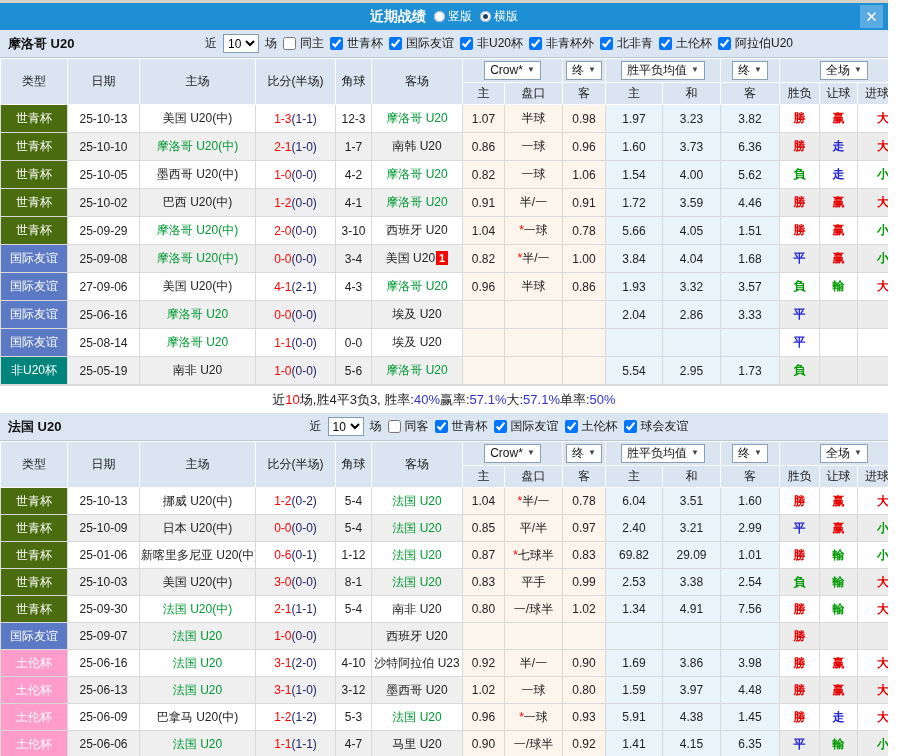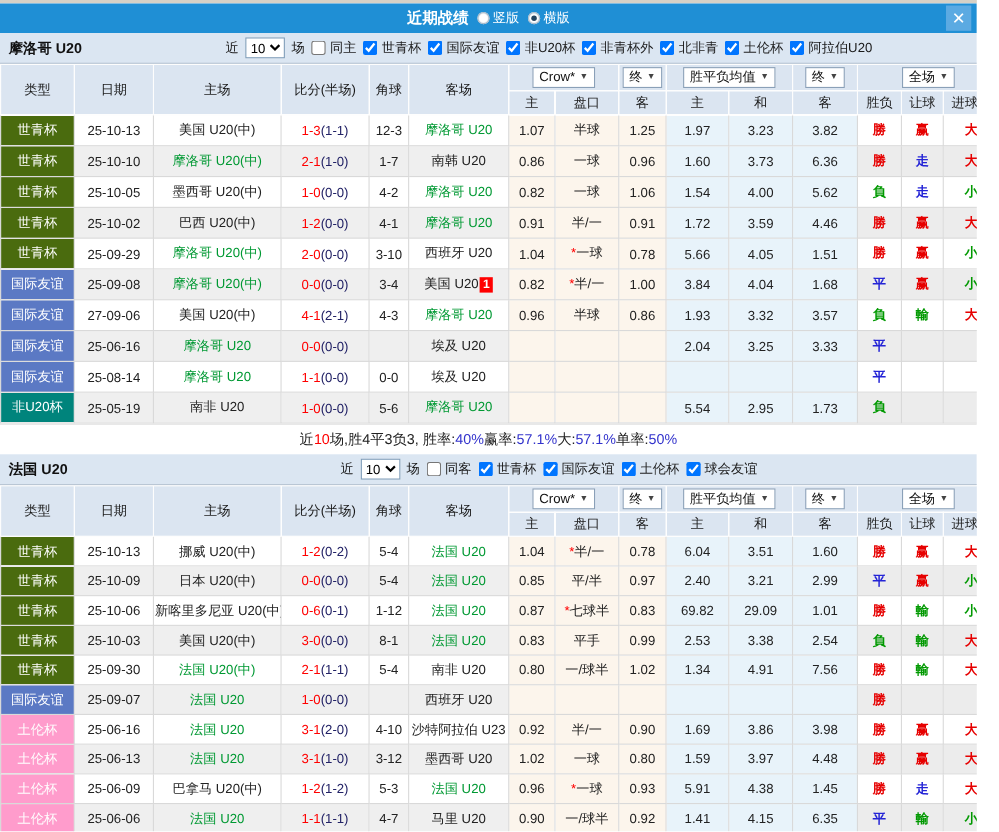--- a/index.html
+++ b/index.html
@@ -142,21 +142,21 @@
           <tbody>
             <tr class="">
               <td class="type" style="background: rgb(74, 107, 14);">世青杯</td>
               <td class="plain">25-10-13</td>
               <td class="plain">美国 U20(中)</td>
               <td class="plain"><span class="ft">1-3</span><span class="ht">(1-1)</span></td>
               <td class="plain">12-3</td>
               <td class="plain self">摩洛哥 U20</td>
               <td class="crow">1.07</td>
               <td class="crow">半球</td>
-              <td class="crow">1.25</td>
+              <td class="crow">0.98</td>
               <td class="eu">1.97</td>
               <td class="eu">3.23</td>
               <td class="eu">3.82</td>
               <td class="res" style="color: rgb(230, 0, 0);">勝</td>
               <td class="res" style="color: rgb(230, 0, 0);">赢</td>
               <td class="res" style="color: rgb(230, 0, 0);">大</td>
             </tr>
             <tr class="alt">
               <td class="type" style="background: rgb(74, 107, 14);">世青杯</td>
               <td class="plain">25-10-10</td>
@@ -263,21 +263,21 @@
               <td class="type" style="background: rgb(91, 121, 196);">国际友谊</td>
               <td class="plain">25-06-16</td>
               <td class="plain self">摩洛哥 U20</td>
               <td class="plain"><span class="ft">0-0</span><span class="ht">(0-0)</span></td>
               <td class="plain"></td>
               <td class="plain">埃及 U20</td>
               <td class="crow"></td>
               <td class="crow"></td>
               <td class="crow"></td>
               <td class="eu">2.04</td>
-              <td class="eu">3.25</td>
+              <td class="eu">2.86</td>
               <td class="eu">3.33</td>
               <td class="res" style="color: rgb(36, 36, 214);">平</td>
               <td class="res" style="color: rgb(34, 34, 34);"></td>
               <td class="res" style="color: rgb(34, 34, 34);"></td>
             </tr>
             <tr class="">
               <td class="type" style="background: rgb(91, 121, 196);">国际友谊</td>
               <td class="plain">25-08-14</td>
               <td class="plain self">摩洛哥 U20</td>
               <td class="plain"><span class="ft">1-1</span><span class="ht">(0-0)</span></td>
@@ -418,21 +418,21 @@
               <td class="crow">0.97</td>
               <td class="eu">2.40</td>
               <td class="eu">3.21</td>
               <td class="eu">2.99</td>
               <td class="res" style="color: rgb(36, 36, 214);">平</td>
               <td class="res" style="color: rgb(230, 0, 0);">赢</td>
               <td class="res" style="color: rgb(0, 153, 0);">小</td>
             </tr>
             <tr class="">
               <td class="type" style="background: rgb(74, 107, 14);">世青杯</td>
-              <td class="plain">25-10-06</td>
+              <td class="plain">25-01-06</td>
               <td class="plain">新喀里多尼亚 U20(中)</td>
               <td class="plain"><span class="ft">0-6</span><span class="ht">(0-1)</span></td>
               <td class="plain">1-12</td>
               <td class="plain self">法国 U20</td>
               <td class="crow">0.87</td>
               <td class="crow"><span class="star">*</span>七球半</td>
               <td class="crow">0.83</td>
               <td class="eu">69.82</td>
               <td class="eu">29.09</td>
               <td class="eu">1.01</td>

